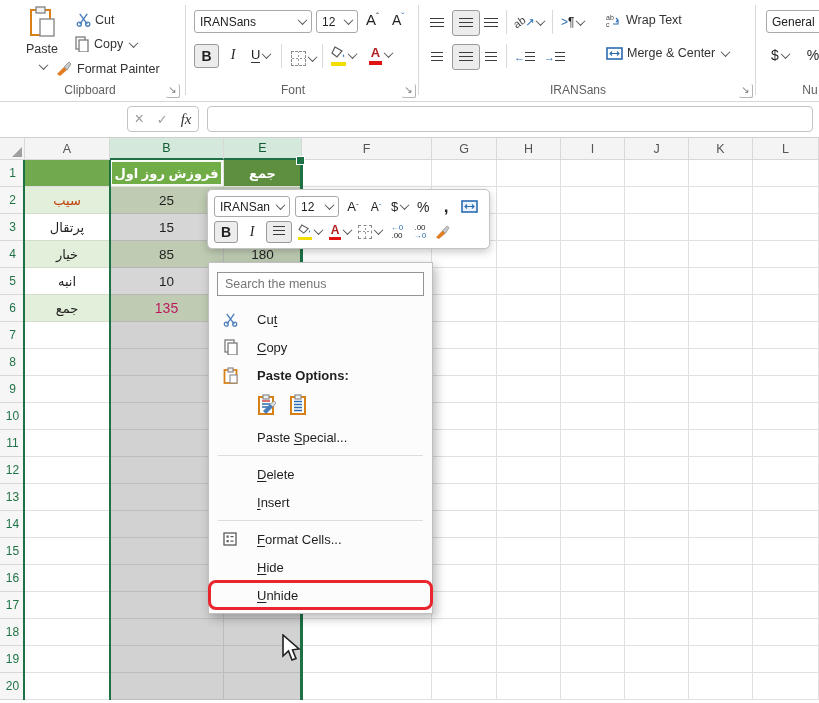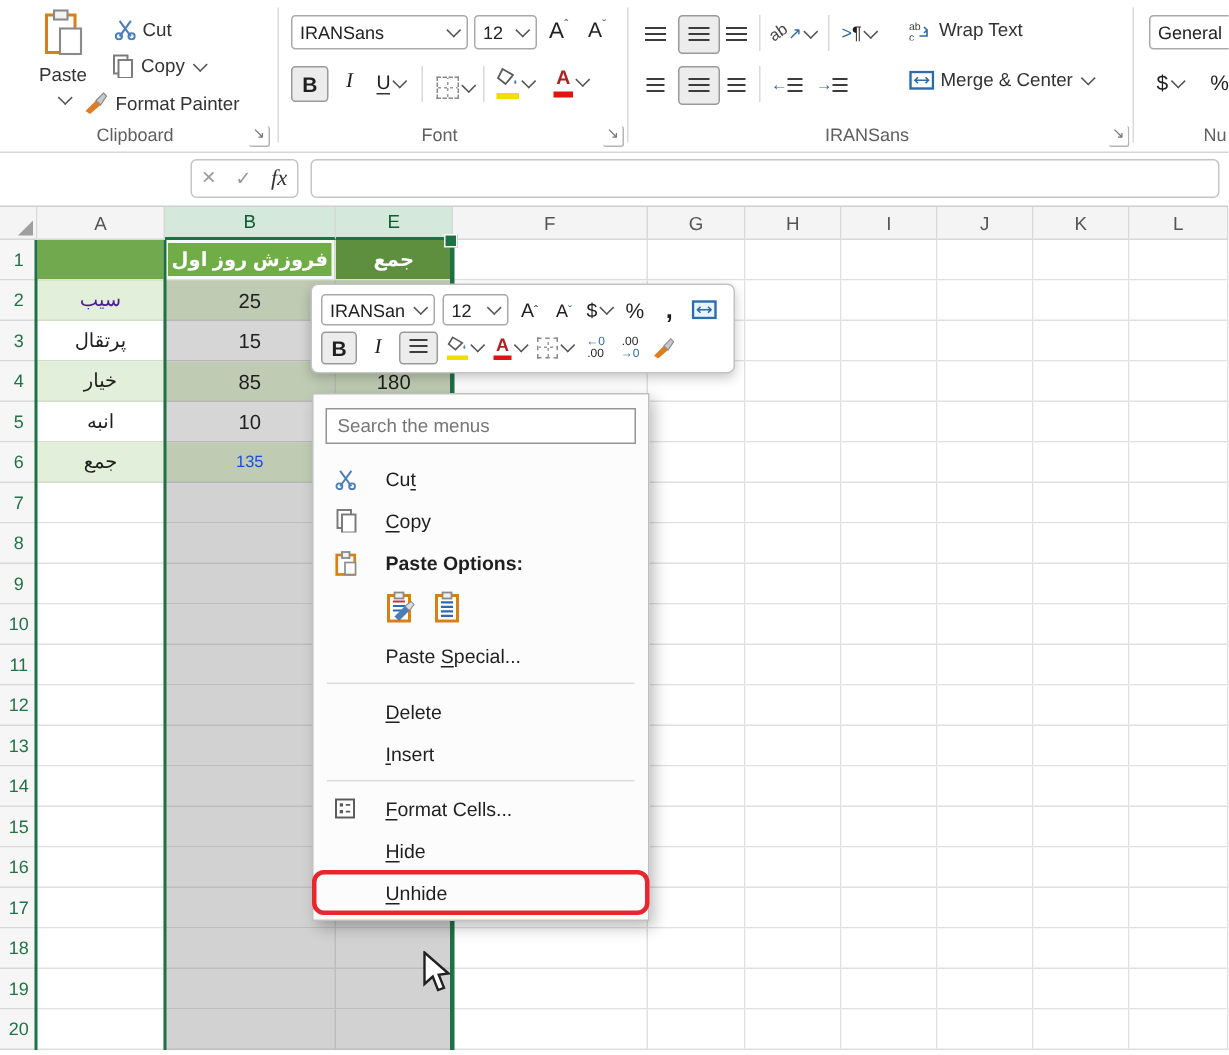--- a/index.html
+++ b/index.html
@@ -250,21 +250,21 @@
     <div class="gcell" style="left: 110px; top: 22px; width: 114px; height: 27px; background: rgb(112, 173, 71); color: rgb(255, 255, 255); font-weight: bold; font-size: 13px; direction: rtl; border-bottom-color: rgb(224, 224, 224); border-right-color: rgb(224, 224, 224); box-shadow: rgba(255, 255, 255, 0.95) 0px 0px 0px 2px inset;">فروزش روز اول</div>
     <div class="gcell" style="left: 224px; top: 22px; width: 78px; height: 27px; background: rgb(94, 143, 63); color: rgb(255, 255, 255); font-weight: bold; font-size: 13px; direction: rtl; border-bottom-color: rgb(224, 224, 224); border-right-color: rgb(224, 224, 224);">جمع</div>
     <div class="gcell" style="left: 302px; top: 22px; width: 130px; height: 27px; background: rgb(255, 255, 255); color: rgb(31, 31, 31); font-size: 13px; border-bottom-color: rgb(224, 224, 224); border-right-color: rgb(224, 224, 224);"></div>
     <div class="gcell" style="left: 432px; top: 22px; width: 65px; height: 27px; background: rgb(255, 255, 255); color: rgb(31, 31, 31); font-size: 13px; border-bottom-color: rgb(224, 224, 224); border-right-color: rgb(224, 224, 224);"></div>
     <div class="gcell" style="left: 497px; top: 22px; width: 64px; height: 27px; background: rgb(255, 255, 255); color: rgb(31, 31, 31); font-size: 13px; border-bottom-color: rgb(224, 224, 224); border-right-color: rgb(224, 224, 224);"></div>
     <div class="gcell" style="left: 561px; top: 22px; width: 64px; height: 27px; background: rgb(255, 255, 255); color: rgb(31, 31, 31); font-size: 13px; border-bottom-color: rgb(224, 224, 224); border-right-color: rgb(224, 224, 224);"></div>
     <div class="gcell" style="left: 625px; top: 22px; width: 64px; height: 27px; background: rgb(255, 255, 255); color: rgb(31, 31, 31); font-size: 13px; border-bottom-color: rgb(224, 224, 224); border-right-color: rgb(224, 224, 224);"></div>
     <div class="gcell" style="left: 689px; top: 22px; width: 64px; height: 27px; background: rgb(255, 255, 255); color: rgb(31, 31, 31); font-size: 13px; border-bottom-color: rgb(224, 224, 224); border-right-color: rgb(224, 224, 224);"></div>
     <div class="gcell" style="left: 753px; top: 22px; width: 66px; height: 27px; background: rgb(255, 255, 255); color: rgb(31, 31, 31); font-size: 13px; border-bottom-color: rgb(224, 224, 224); border-right-color: rgb(224, 224, 224);"></div>
     <div class="rownum" style="left: 0px; top: 49px; width: 25px; height: 27px;">2</div>
-    <div class="gcell" style="left: 25px; top: 49px; width: 85px; height: 27px; background: rgb(226, 239, 218); color: #4c1d95; font-size: 13px; direction: rtl; border-bottom-color: rgb(212, 221, 202); border-right-color: rgb(224, 224, 224);">سیب</div>
+    <div class="gcell" style="left: 25px; top: 49px; width: 85px; height: 27px; background: rgb(226, 239, 218); color: #c2410c; font-size: 13px; direction: rtl; border-bottom-color: rgb(212, 221, 202); border-right-color: rgb(224, 224, 224);">سیب</div>
     <div class="gcell" style="left: 110px; top: 49px; width: 114px; height: 27px; background: rgb(191, 204, 179); color: rgb(31, 31, 31); font-size: 13.5px; border-bottom-color: rgb(183, 183, 183); border-right-color: rgb(183, 183, 183);">25</div>
     <div class="gcell" style="left: 224px; top: 49px; width: 78px; height: 27px; background: rgb(191, 204, 179); color: rgb(31, 31, 31); font-size: 13.5px; border-bottom-color: rgb(183, 183, 183); border-right-color: rgb(183, 183, 183);"></div>
     <div class="gcell" style="left: 302px; top: 49px; width: 130px; height: 27px; background: rgb(255, 255, 255); color: rgb(31, 31, 31); font-size: 13px; border-bottom-color: rgb(224, 224, 224); border-right-color: rgb(224, 224, 224);"></div>
     <div class="gcell" style="left: 432px; top: 49px; width: 65px; height: 27px; background: rgb(255, 255, 255); color: rgb(31, 31, 31); font-size: 13px; border-bottom-color: rgb(224, 224, 224); border-right-color: rgb(224, 224, 224);"></div>
     <div class="gcell" style="left: 497px; top: 49px; width: 64px; height: 27px; background: rgb(255, 255, 255); color: rgb(31, 31, 31); font-size: 13px; border-bottom-color: rgb(224, 224, 224); border-right-color: rgb(224, 224, 224);"></div>
     <div class="gcell" style="left: 561px; top: 49px; width: 64px; height: 27px; background: rgb(255, 255, 255); color: rgb(31, 31, 31); font-size: 13px; border-bottom-color: rgb(224, 224, 224); border-right-color: rgb(224, 224, 224);"></div>
     <div class="gcell" style="left: 625px; top: 49px; width: 64px; height: 27px; background: rgb(255, 255, 255); color: rgb(31, 31, 31); font-size: 13px; border-bottom-color: rgb(224, 224, 224); border-right-color: rgb(224, 224, 224);"></div>
     <div class="gcell" style="left: 689px; top: 49px; width: 64px; height: 27px; background: rgb(255, 255, 255); color: rgb(31, 31, 31); font-size: 13px; border-bottom-color: rgb(224, 224, 224); border-right-color: rgb(224, 224, 224);"></div>
     <div class="gcell" style="left: 753px; top: 49px; width: 66px; height: 27px; background: rgb(255, 255, 255); color: rgb(31, 31, 31); font-size: 13px; border-bottom-color: rgb(224, 224, 224); border-right-color: rgb(224, 224, 224);"></div>
     <div class="rownum" style="left: 0px; top: 76px; width: 25px; height: 27px;">3</div>
@@ -295,21 +295,21 @@
     <div class="gcell" style="left: 224px; top: 130px; width: 78px; height: 27px; background: rgb(214, 214, 214); color: rgb(31, 31, 31); font-size: 13.5px; border-bottom-color: rgb(183, 183, 183); border-right-color: rgb(183, 183, 183);"></div>
     <div class="gcell" style="left: 302px; top: 130px; width: 130px; height: 27px; background: rgb(255, 255, 255); color: rgb(31, 31, 31); font-size: 13px; border-bottom-color: rgb(224, 224, 224); border-right-color: rgb(224, 224, 224);"></div>
     <div class="gcell" style="left: 432px; top: 130px; width: 65px; height: 27px; background: rgb(255, 255, 255); color: rgb(31, 31, 31); font-size: 13px; border-bottom-color: rgb(224, 224, 224); border-right-color: rgb(224, 224, 224);"></div>
     <div class="gcell" style="left: 497px; top: 130px; width: 64px; height: 27px; background: rgb(255, 255, 255); color: rgb(31, 31, 31); font-size: 13px; border-bottom-color: rgb(224, 224, 224); border-right-color: rgb(224, 224, 224);"></div>
     <div class="gcell" style="left: 561px; top: 130px; width: 64px; height: 27px; background: rgb(255, 255, 255); color: rgb(31, 31, 31); font-size: 13px; border-bottom-color: rgb(224, 224, 224); border-right-color: rgb(224, 224, 224);"></div>
     <div class="gcell" style="left: 625px; top: 130px; width: 64px; height: 27px; background: rgb(255, 255, 255); color: rgb(31, 31, 31); font-size: 13px; border-bottom-color: rgb(224, 224, 224); border-right-color: rgb(224, 224, 224);"></div>
     <div class="gcell" style="left: 689px; top: 130px; width: 64px; height: 27px; background: rgb(255, 255, 255); color: rgb(31, 31, 31); font-size: 13px; border-bottom-color: rgb(224, 224, 224); border-right-color: rgb(224, 224, 224);"></div>
     <div class="gcell" style="left: 753px; top: 130px; width: 66px; height: 27px; background: rgb(255, 255, 255); color: rgb(31, 31, 31); font-size: 13px; border-bottom-color: rgb(224, 224, 224); border-right-color: rgb(224, 224, 224);"></div>
     <div class="rownum" style="left: 0px; top: 157px; width: 25px; height: 27px;">6</div>
     <div class="gcell" style="left: 25px; top: 157px; width: 85px; height: 27px; background: rgb(226, 239, 218); color: rgb(31, 31, 31); font-size: 13px; direction: rtl; border-bottom-color: rgb(212, 221, 202); border-right-color: rgb(224, 224, 224);">جمع</div>
-    <div class="gcell" style="left: 110px; top: 157px; width: 114px; height: 27px; background: rgb(191, 204, 179); color: #1d4ed8; font-size: 11px; border-bottom-color: rgb(183, 183, 183); border-right-color: rgb(183, 183, 183);">135</div>
+    <div class="gcell" style="left: 110px; top: 157px; width: 114px; height: 27px; background: rgb(191, 204, 179); color: #be185d; font-size: 14px; border-bottom-color: rgb(183, 183, 183); border-right-color: rgb(183, 183, 183);">135</div>
     <div class="gcell" style="left: 224px; top: 157px; width: 78px; height: 27px; background: rgb(191, 204, 179); color: rgb(31, 31, 31); font-size: 13.5px; border-bottom-color: rgb(183, 183, 183); border-right-color: rgb(183, 183, 183);"></div>
     <div class="gcell" style="left: 302px; top: 157px; width: 130px; height: 27px; background: rgb(255, 255, 255); color: rgb(31, 31, 31); font-size: 13px; border-bottom-color: rgb(224, 224, 224); border-right-color: rgb(224, 224, 224);"></div>
     <div class="gcell" style="left: 432px; top: 157px; width: 65px; height: 27px; background: rgb(255, 255, 255); color: rgb(31, 31, 31); font-size: 13px; border-bottom-color: rgb(224, 224, 224); border-right-color: rgb(224, 224, 224);"></div>
     <div class="gcell" style="left: 497px; top: 157px; width: 64px; height: 27px; background: rgb(255, 255, 255); color: rgb(31, 31, 31); font-size: 13px; border-bottom-color: rgb(224, 224, 224); border-right-color: rgb(224, 224, 224);"></div>
     <div class="gcell" style="left: 561px; top: 157px; width: 64px; height: 27px; background: rgb(255, 255, 255); color: rgb(31, 31, 31); font-size: 13px; border-bottom-color: rgb(224, 224, 224); border-right-color: rgb(224, 224, 224);"></div>
     <div class="gcell" style="left: 625px; top: 157px; width: 64px; height: 27px; background: rgb(255, 255, 255); color: rgb(31, 31, 31); font-size: 13px; border-bottom-color: rgb(224, 224, 224); border-right-color: rgb(224, 224, 224);"></div>
     <div class="gcell" style="left: 689px; top: 157px; width: 64px; height: 27px; background: rgb(255, 255, 255); color: rgb(31, 31, 31); font-size: 13px; border-bottom-color: rgb(224, 224, 224); border-right-color: rgb(224, 224, 224);"></div>
     <div class="gcell" style="left: 753px; top: 157px; width: 66px; height: 27px; background: rgb(255, 255, 255); color: rgb(31, 31, 31); font-size: 13px; border-bottom-color: rgb(224, 224, 224); border-right-color: rgb(224, 224, 224);"></div>
     <div class="rownum" style="left: 0px; top: 184px; width: 25px; height: 27px;">7</div>
     <div class="gcell" style="left: 25px; top: 184px; width: 85px; height: 27px; background: rgb(255, 255, 255); color: rgb(31, 31, 31); font-size: 13px; border-bottom-color: rgb(224, 224, 224); border-right-color: rgb(224, 224, 224);"></div>

